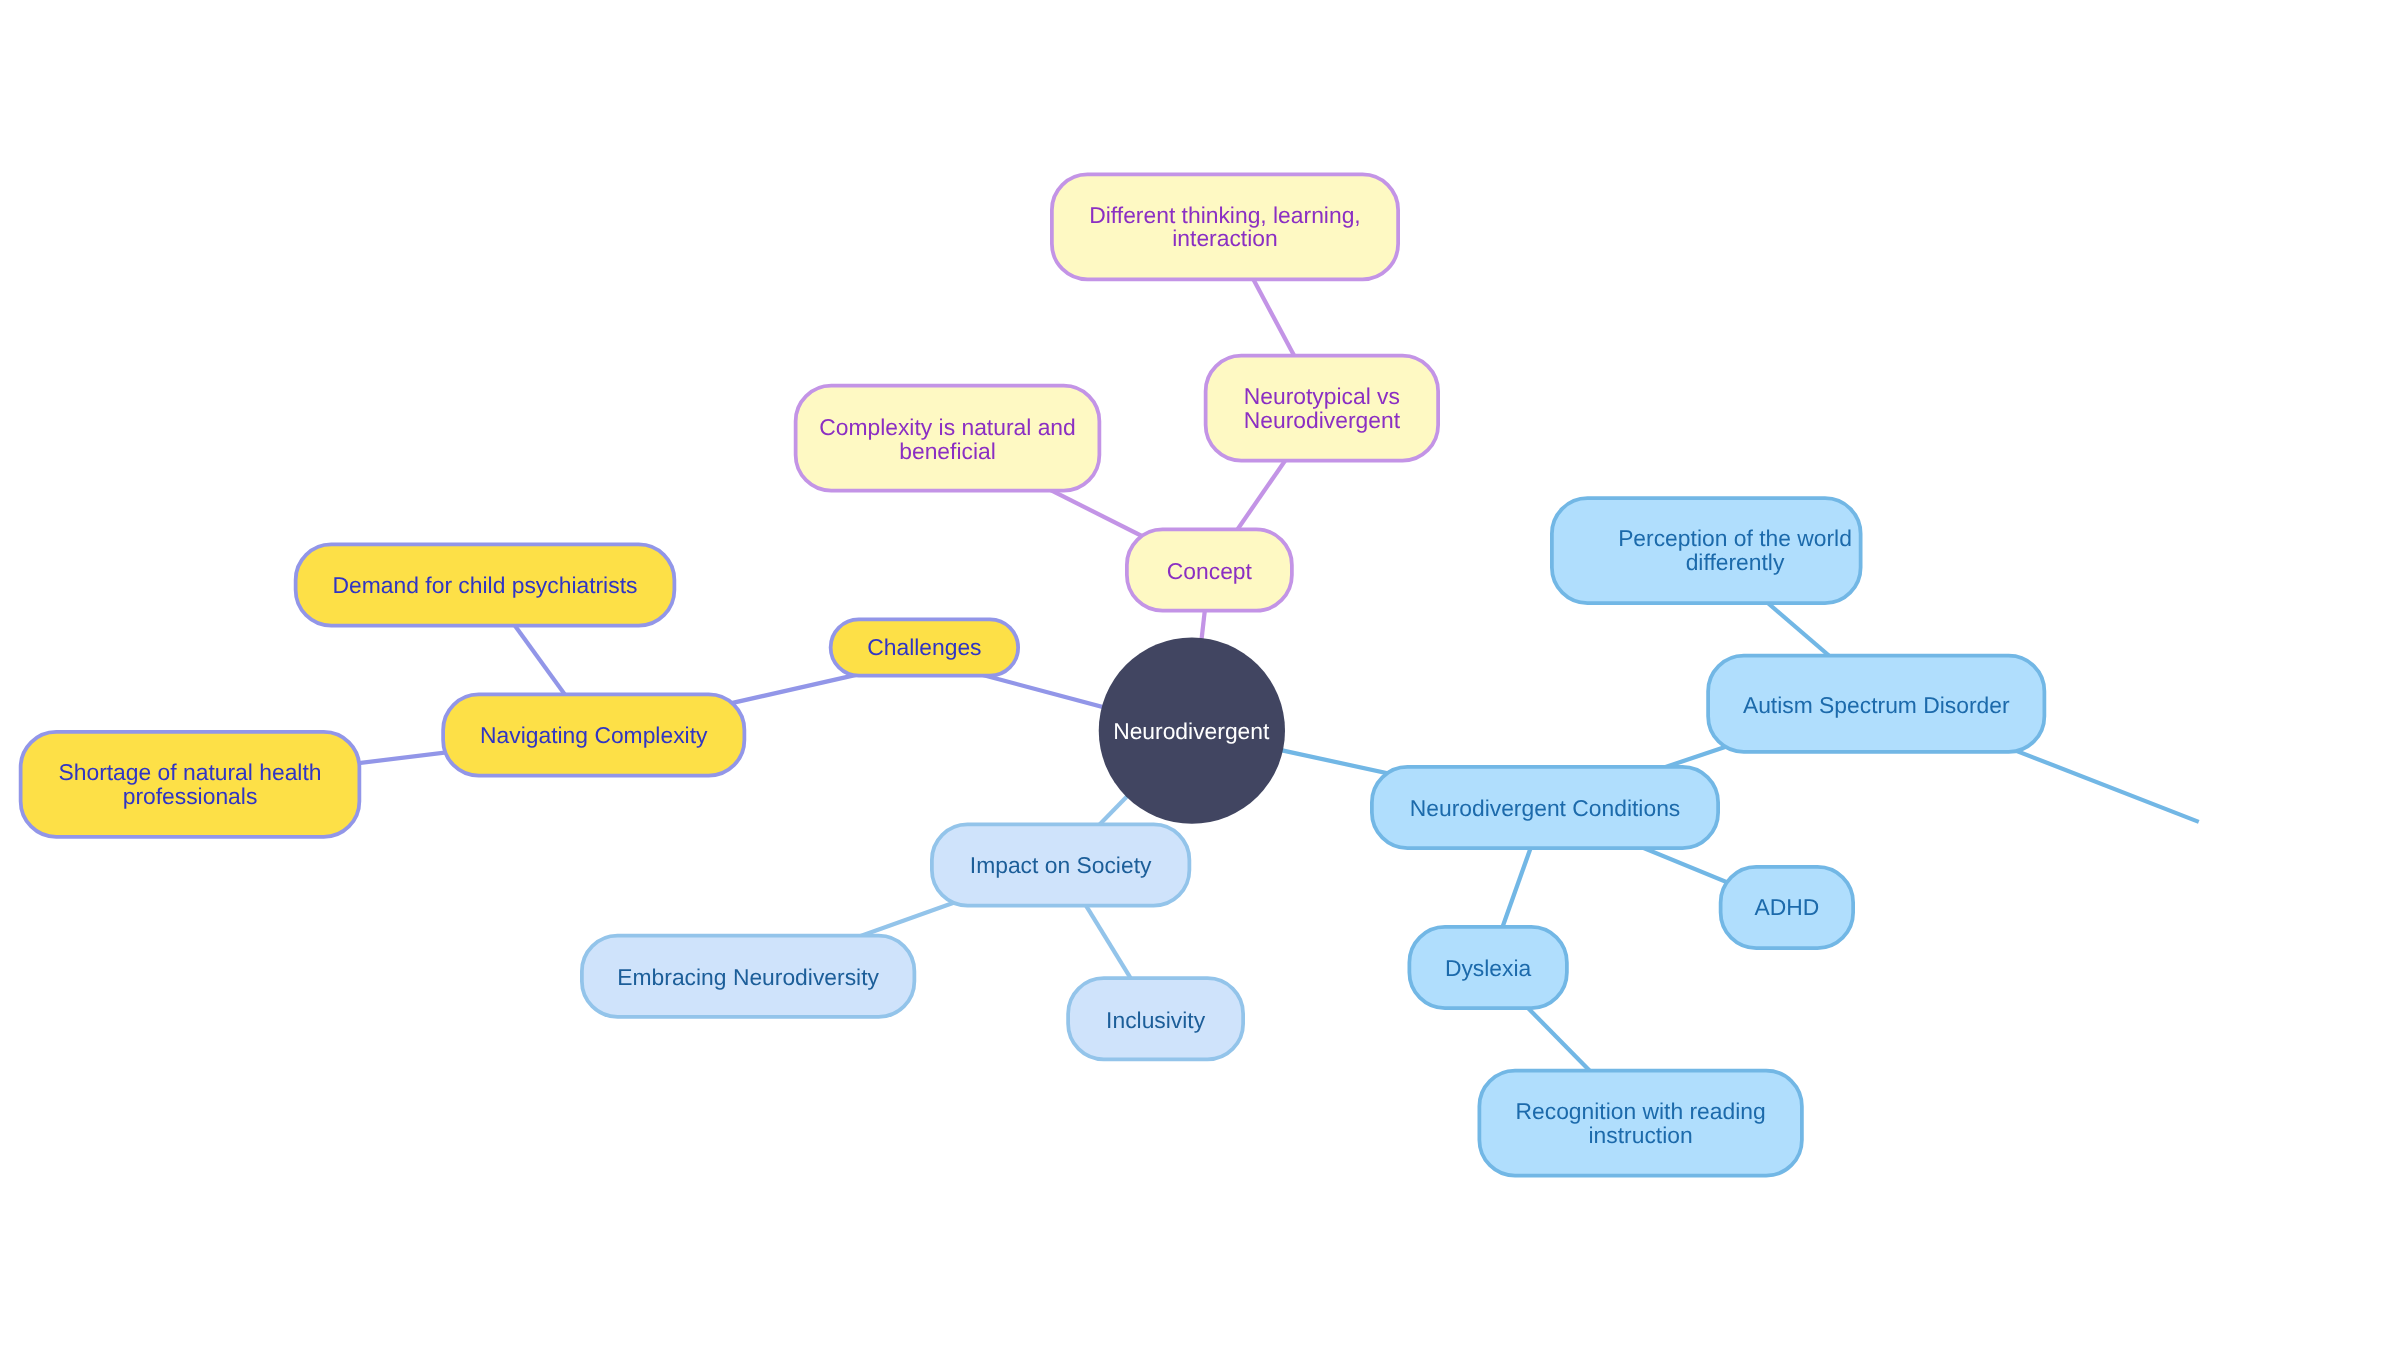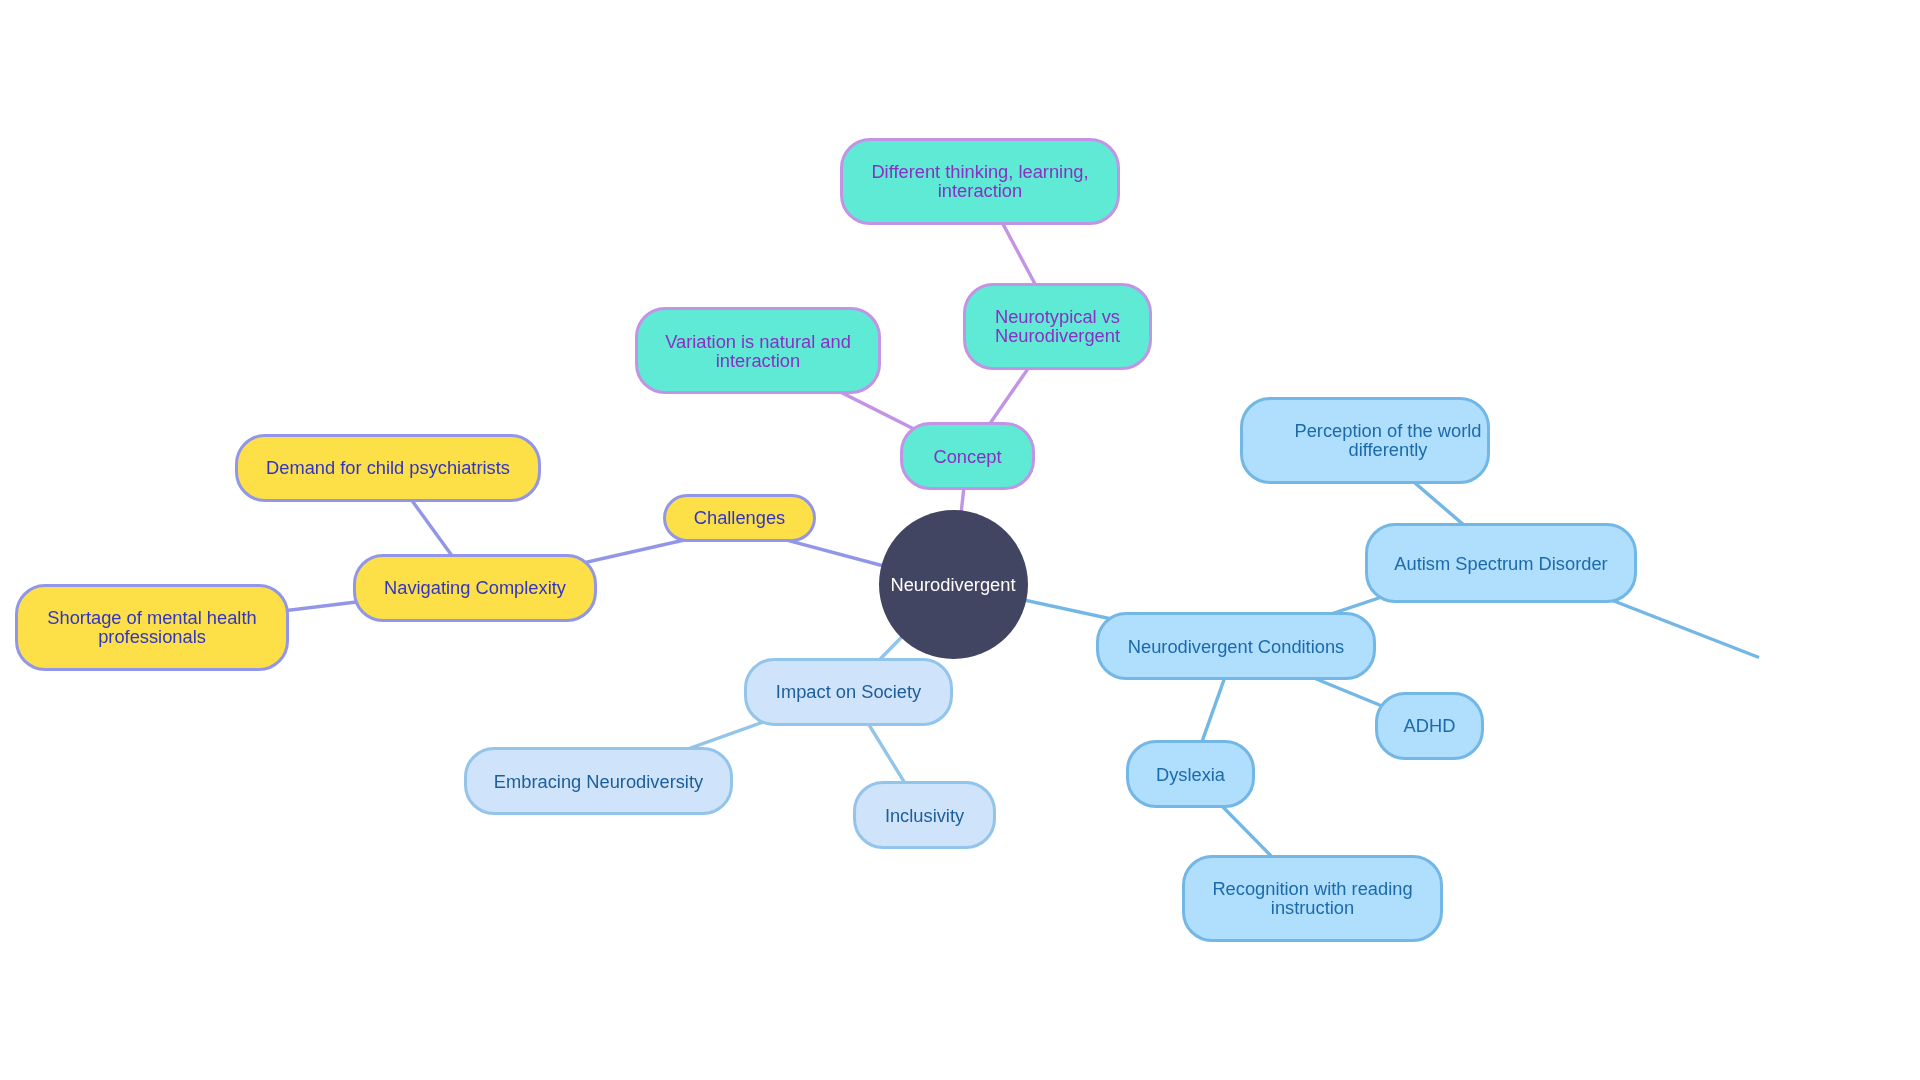--- a/index.html
+++ b/index.html
@@ -6,21 +6,21 @@
   html,body{margin:0;padding:0;}
   body{width:1920px;height:1080px;background:#ffffff;overflow:hidden;
        font-family:"Liberation Sans",sans-serif;-webkit-font-smoothing:antialiased;}
   #mindmap-canvas{position:relative;width:1920px;height:1080px;background:#ffffff;}
   svg#edge-layer{position:absolute;left:0;top:0;width:1920px;height:1080px;}
   .node{position:absolute;box-sizing:border-box;display:flex;align-items:center;
         justify-content:center;text-align:center;line-height:19px;font-size:18.3px;
         border-radius:30px;border-style:solid;border-width:3px;}
   .node > span{display:block;}
   .node.root{border:none;border-radius:50%;}
-  .purple{background:#5eead4;border-color:#C394E6;color:#8B2FC3;}
+  .purple{background:#fef9c3;border-color:#C394E6;color:#8B2FC3;}
   .indigo{background:#fde047;border-color:#9296E8;color:#3035C4;}
   .blue  {background:#CFE3FB;border-color:#93C4EA;color:#1C5E99;}
   .cyan  {background:#B0DEFD;border-color:#72B7E5;color:#1C6AAB;}
   .root  {background:#414561;color:#ffffff;}
   .e-purple{stroke:#C394E6;}
   .e-indigo{stroke:#9296E8;}
   .e-blue  {stroke:#93C4EA;}
   .e-cyan  {stroke:#72B7E5;}
   #edge-layer path{fill:none;stroke-width:3.4;stroke-linecap:butt;}
 </style>
@@ -48,39 +48,39 @@
   <path class="e-cyan" d="M 1236 646 L 1190.5 774"></path>
   <path class="e-cyan" d="M 1190.5 774 L 1312.5 898"></path>
 </svg>
 <div class="node root" style="left:878.5px;top:510px;width:149px;height:149px;">
   <span>Neurodivergent</span>
 </div>
 <div class="node purple" style="left:900px;top:422px;width:135px;height:68px;">
   <span>Concept</span>
 </div>
 <div class="node purple" style="left:635px;top:307px;width:246px;height:87px;">
-  <span>Variation is natural and interaction</span>
+  <span>Complexity is natural and beneficial</span>
 </div>
 <div class="node purple" style="left:963px;top:282.5px;width:189px;height:87px;">
   <span>Neurotypical vs Neurodivergent</span>
 </div>
 <div class="node purple" style="left:840px;top:137.5px;width:280px;height:87px;">
   <span>Different thinking, learning, interaction</span>
 </div>
 <div class="node indigo" style="left:663px;top:493.5px;width:153px;height:48px;">
   <span>Challenges</span>
 </div>
 <div class="node indigo" style="left:353px;top:553.5px;width:244px;height:68px;">
   <span>Navigating Complexity</span>
 </div>
 <div class="node indigo" style="left:235px;top:433.5px;width:306px;height:68px;">
   <span>Demand for child psychiatrists</span>
 </div>
 <div class="node indigo" style="left:15px;top:583.5px;width:274px;height:87px;">
-  <span>Shortage of mental health professionals</span>
+  <span>Shortage of natural health professionals</span>
 </div>
 <div class="node blue" style="left:744px;top:657.5px;width:209px;height:68px;">
   <span>Impact on Society</span>
 </div>
 <div class="node blue" style="left:464px;top:747px;width:269px;height:68px;">
   <span>Embracing Neurodiversity</span>
 </div>
 <div class="node cyan" style="left:1096px;top:612px;width:280px;height:68px;">
   <span>Neurodivergent Conditions</span>
 </div>

